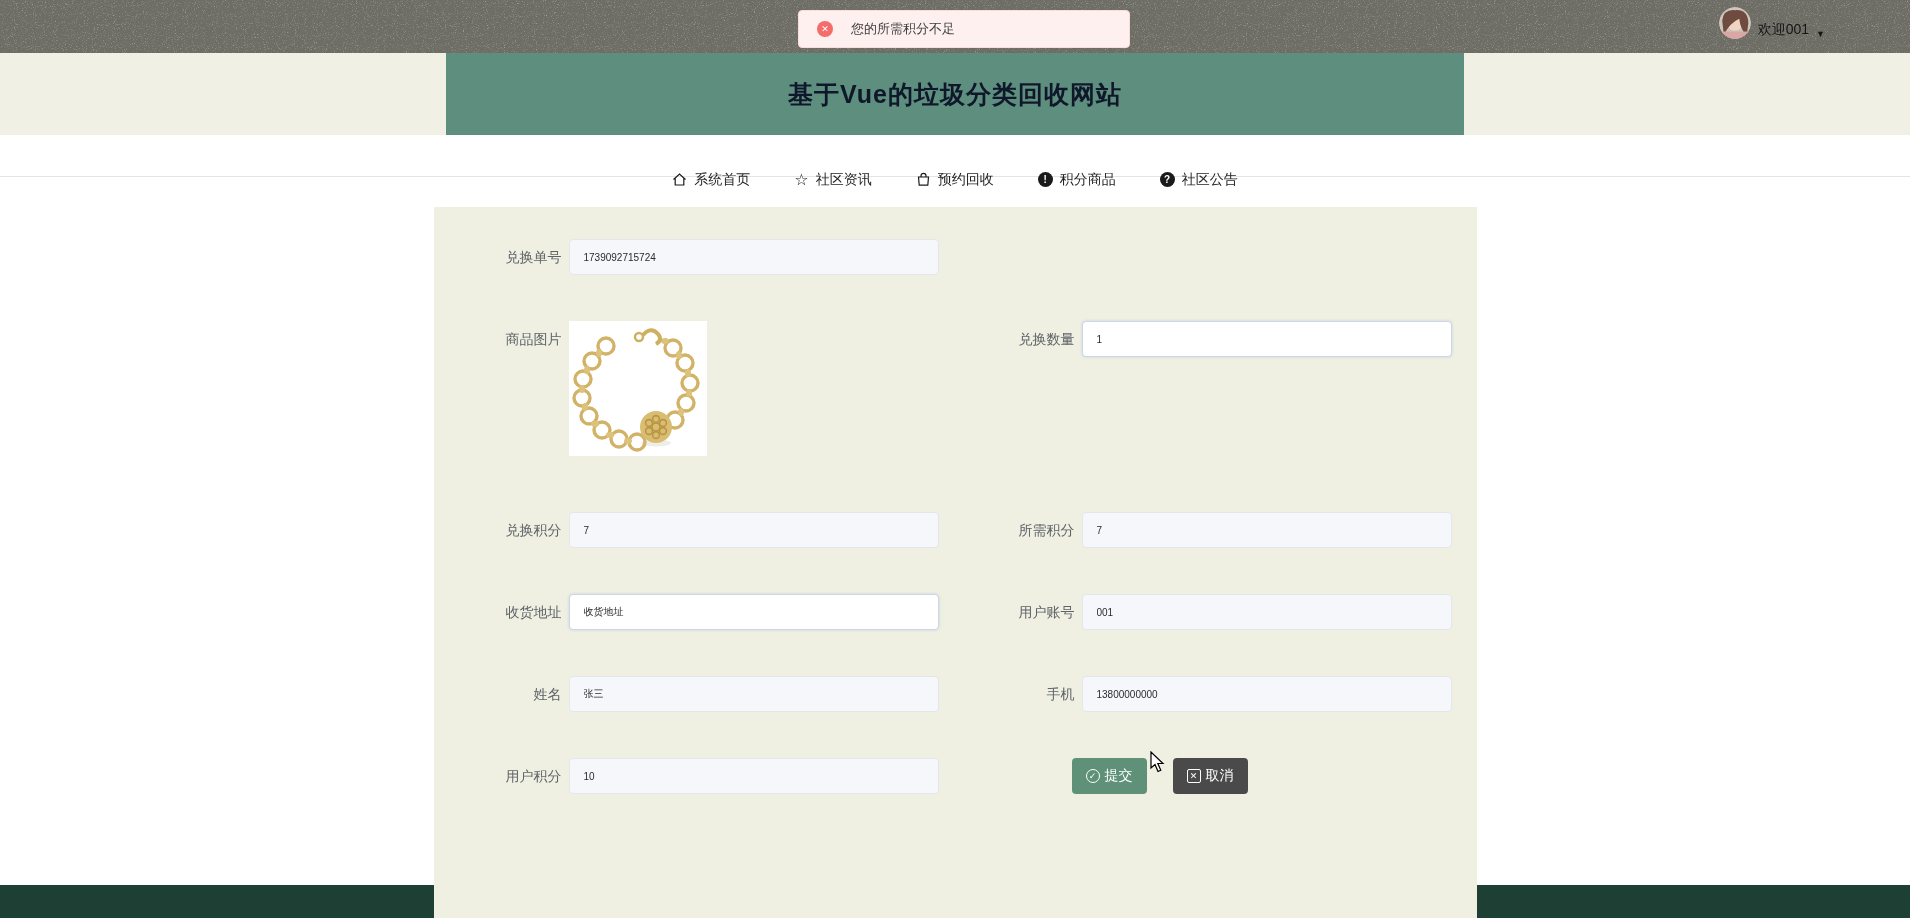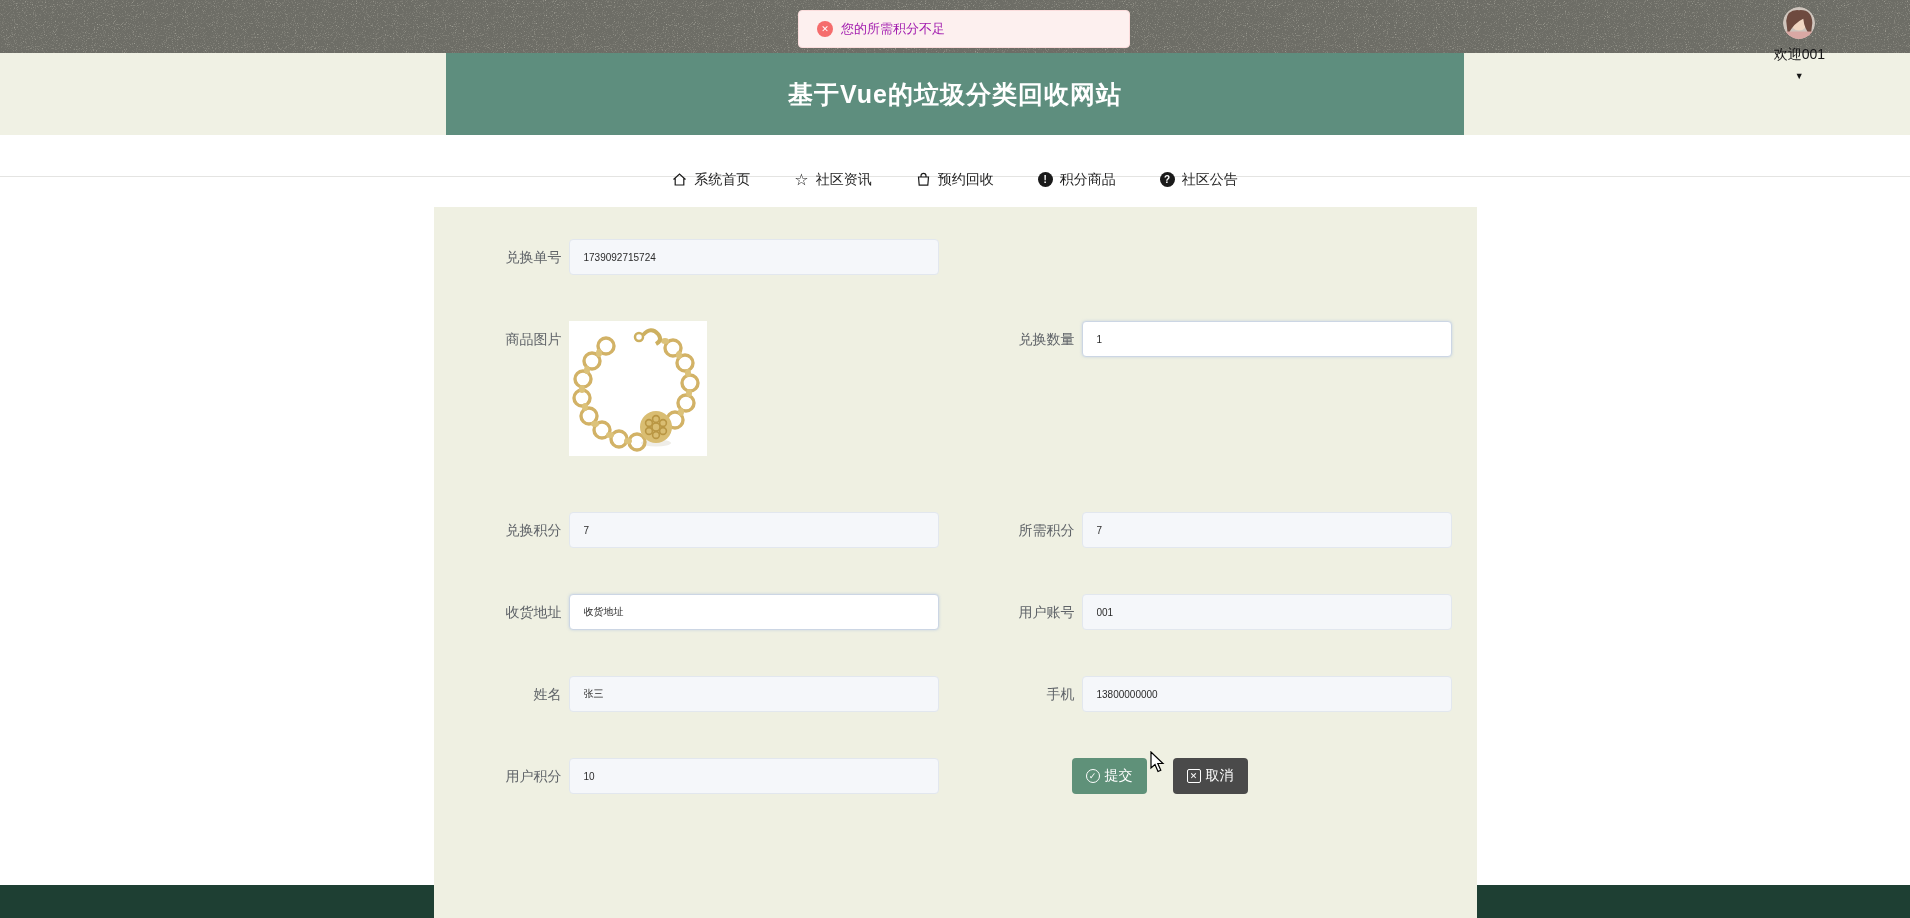--- a/index.html
+++ b/index.html
@@ -9,32 +9,32 @@
 
   
   .top-region { position:relative; height:135px; background:#f0f1e4; }
   .texture { position:absolute; top:0; left:0; width:1910px; height:53px; display:block; }
 
   .toast { position:absolute; top:10px; left:798px; width:332px; height:38px;
     background:#fdf0ef; border:1px solid #fbdcdc; border-radius:4px;
     display:flex; align-items:center; padding-left:18px; z-index:5; }
   .toast-icon { width:16px; height:16px; border-radius:50%; background:#f56c6c;
     color:#fff; font-size:9px; line-height:16px; text-align:center; flex-shrink:0; }
-  .toast-text { color:#a21caf; font-size:13px; margin-left:8px; }
-
-  .userbox { position:absolute; top:7px; right:85px; display:flex; align-items:center;
-    gap:7px; z-index:5; cursor:pointer;flex-direction:column; }
+  .toast-text { color:#404040; font-size:13px; margin-left:18px; }
+
+  .userbox { position:absolute; top:7px; right:85px; display:flex; align-items:flex-end;
+    gap:7px; z-index:5; cursor:pointer; }
   .avatar { width:32px; height:32px; border-radius:50%; overflow:hidden; display:block; }
   .welcome { font-size:14px; color:#161616; }
   .caret { font-size:9px; color:#161616; }
 
   
   .title-bar { position:absolute; top:53px; left:446px; width:1018px; height:82px;
     background:#5e8e7e; }
-  .title-bar h1 { line-height:82px; text-align:center; font-size:25px; color:#ffffff;
+  .title-bar h1 { line-height:82px; text-align:center; font-size:25px; color:#0f172a;
     font-weight:bold; letter-spacing:1px; }
 
   
   .nav { height:42px; background:#ffffff; border-bottom:1px solid #e4e4e2;
     display:flex; justify-content:center; align-items:center; gap:28px; }
   .nav-item { display:flex; align-items:center; gap:7px; font-size:14px; color:#1f1f1f;
     cursor:pointer; padding:0 8px;margin-top:48px; }
   .nav-item svg { display:block; }
   .glyph-circle { width:15px; height:15px; border-radius:50%; background:#1a1a1a;
     color:#fff; font-size:10px; font-weight:bold; line-height:15px; text-align:center; }

